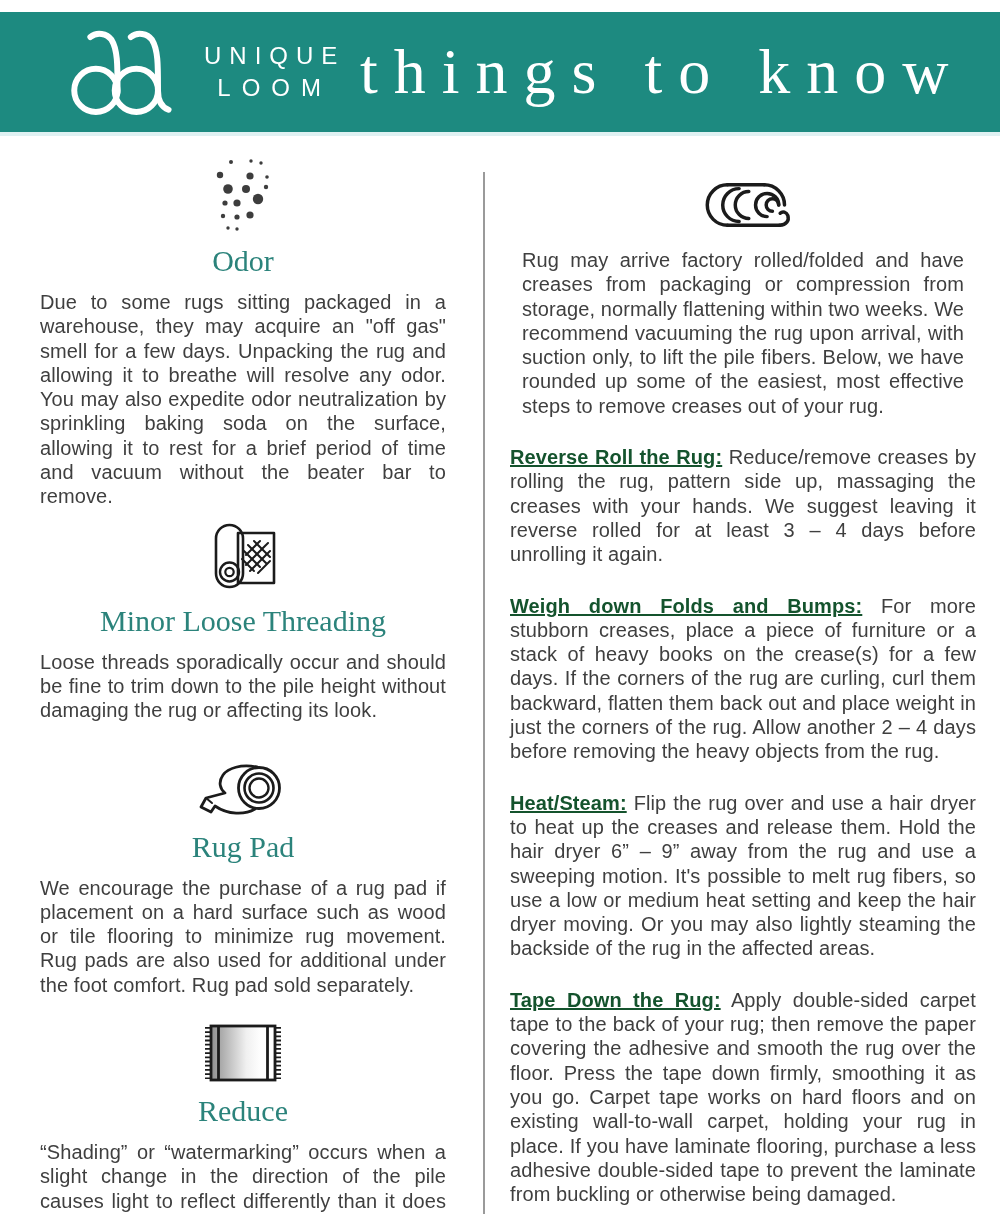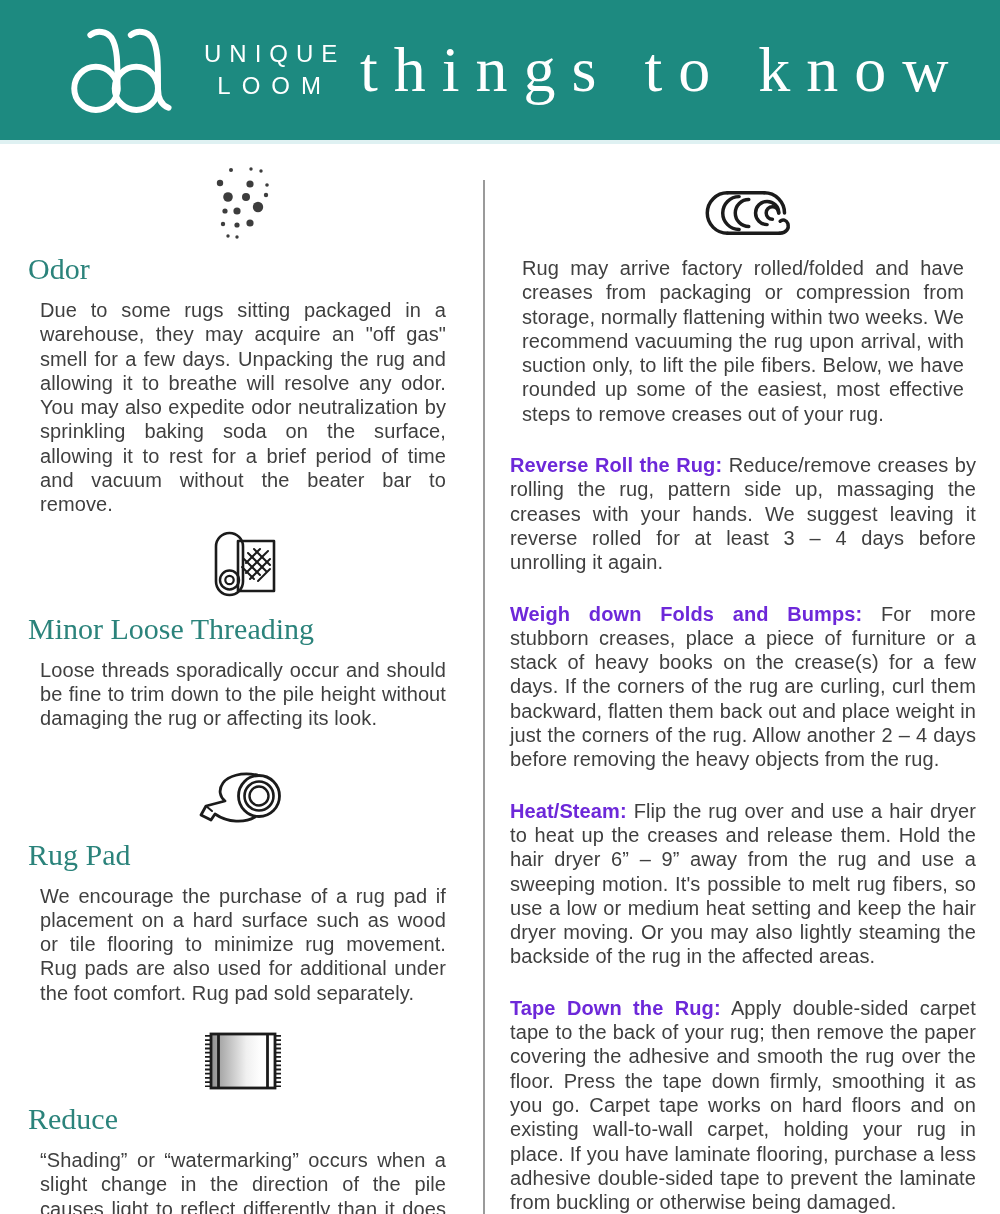--- a/index.html
+++ b/index.html
@@ -4,23 +4,23 @@
 <style>
   * { box-sizing: border-box; }
   html,body { margin:0; padding:0; }
   body {
     width:1000px; height:1214px; overflow:hidden;
     background:#ffffff;
     font-family:"Liberation Sans", sans-serif;
   }
   
   .banner {
-    height:144px; background:#1D8A80;
+    height:124px; background:#1D8A80;
     border-bottom:4px solid #DFF1F2;
-    display:flex; align-items:center;
+    display:flex; align-items:center;margin-top:12px;
   }
   .logo-svg { margin-left:70px; flex:0 0 auto; }
   .wordmark {
     margin-left:16px; color:#ffffff; text-align:center;
     font-size:24px; line-height:1.32; font-weight:400;
   }
   .wordmark .l1 { letter-spacing:8px; }
   .wordmark .l2 { letter-spacing:11px; }
   .banner-title {
     flex:1; text-align:center; color:#ffffff;
@@ -30,30 +30,30 @@
   }
   
   .main { display:flex; align-items:stretch; }
   .col-left  { width:430px; margin-left:28px; }
   .divider   { width:2px; background:#9a9a9a; margin:36px 25px 6px 25px; }
   .col-right { width:466px; }
   .icon-row { display:flex; justify-content:center; }
   h2 {
     font-family:"Liberation Serif", serif;
     font-weight:400; color:#2B837B;
-    font-size:30px; text-align:left;
+    font-size:30px; text-align:center;
     margin:9px 0 3px;
   }
   p.body {
     margin:12px; color:#3F3F3F;
     font-size:20px; line-height:1.215;
     text-align:justify; letter-spacing:0.1px;
   }
   p.step { margin:27px 0 0; }
-  p.step strong { color:#6d28d9; font-weight:700; }
+  p.step strong { color:#14532d; font-weight:700;text-decoration:underline; }
   
   .sec-odor      .icon-row { margin-top:21px; }
   .sec-threading .icon-row { margin-top:10px; }
   .sec-rugpad    .icon-row { margin-top:34px; }
   .sec-shading   .icon-row { margin-top:24px; }
   .sec-crease    .icon-row { margin-top:40px; }
   .icon-stroke { stroke:#1b1b1b; fill:none; stroke-linecap:round; stroke-linejoin:round; }
 </style>
 </head>
 <body>

